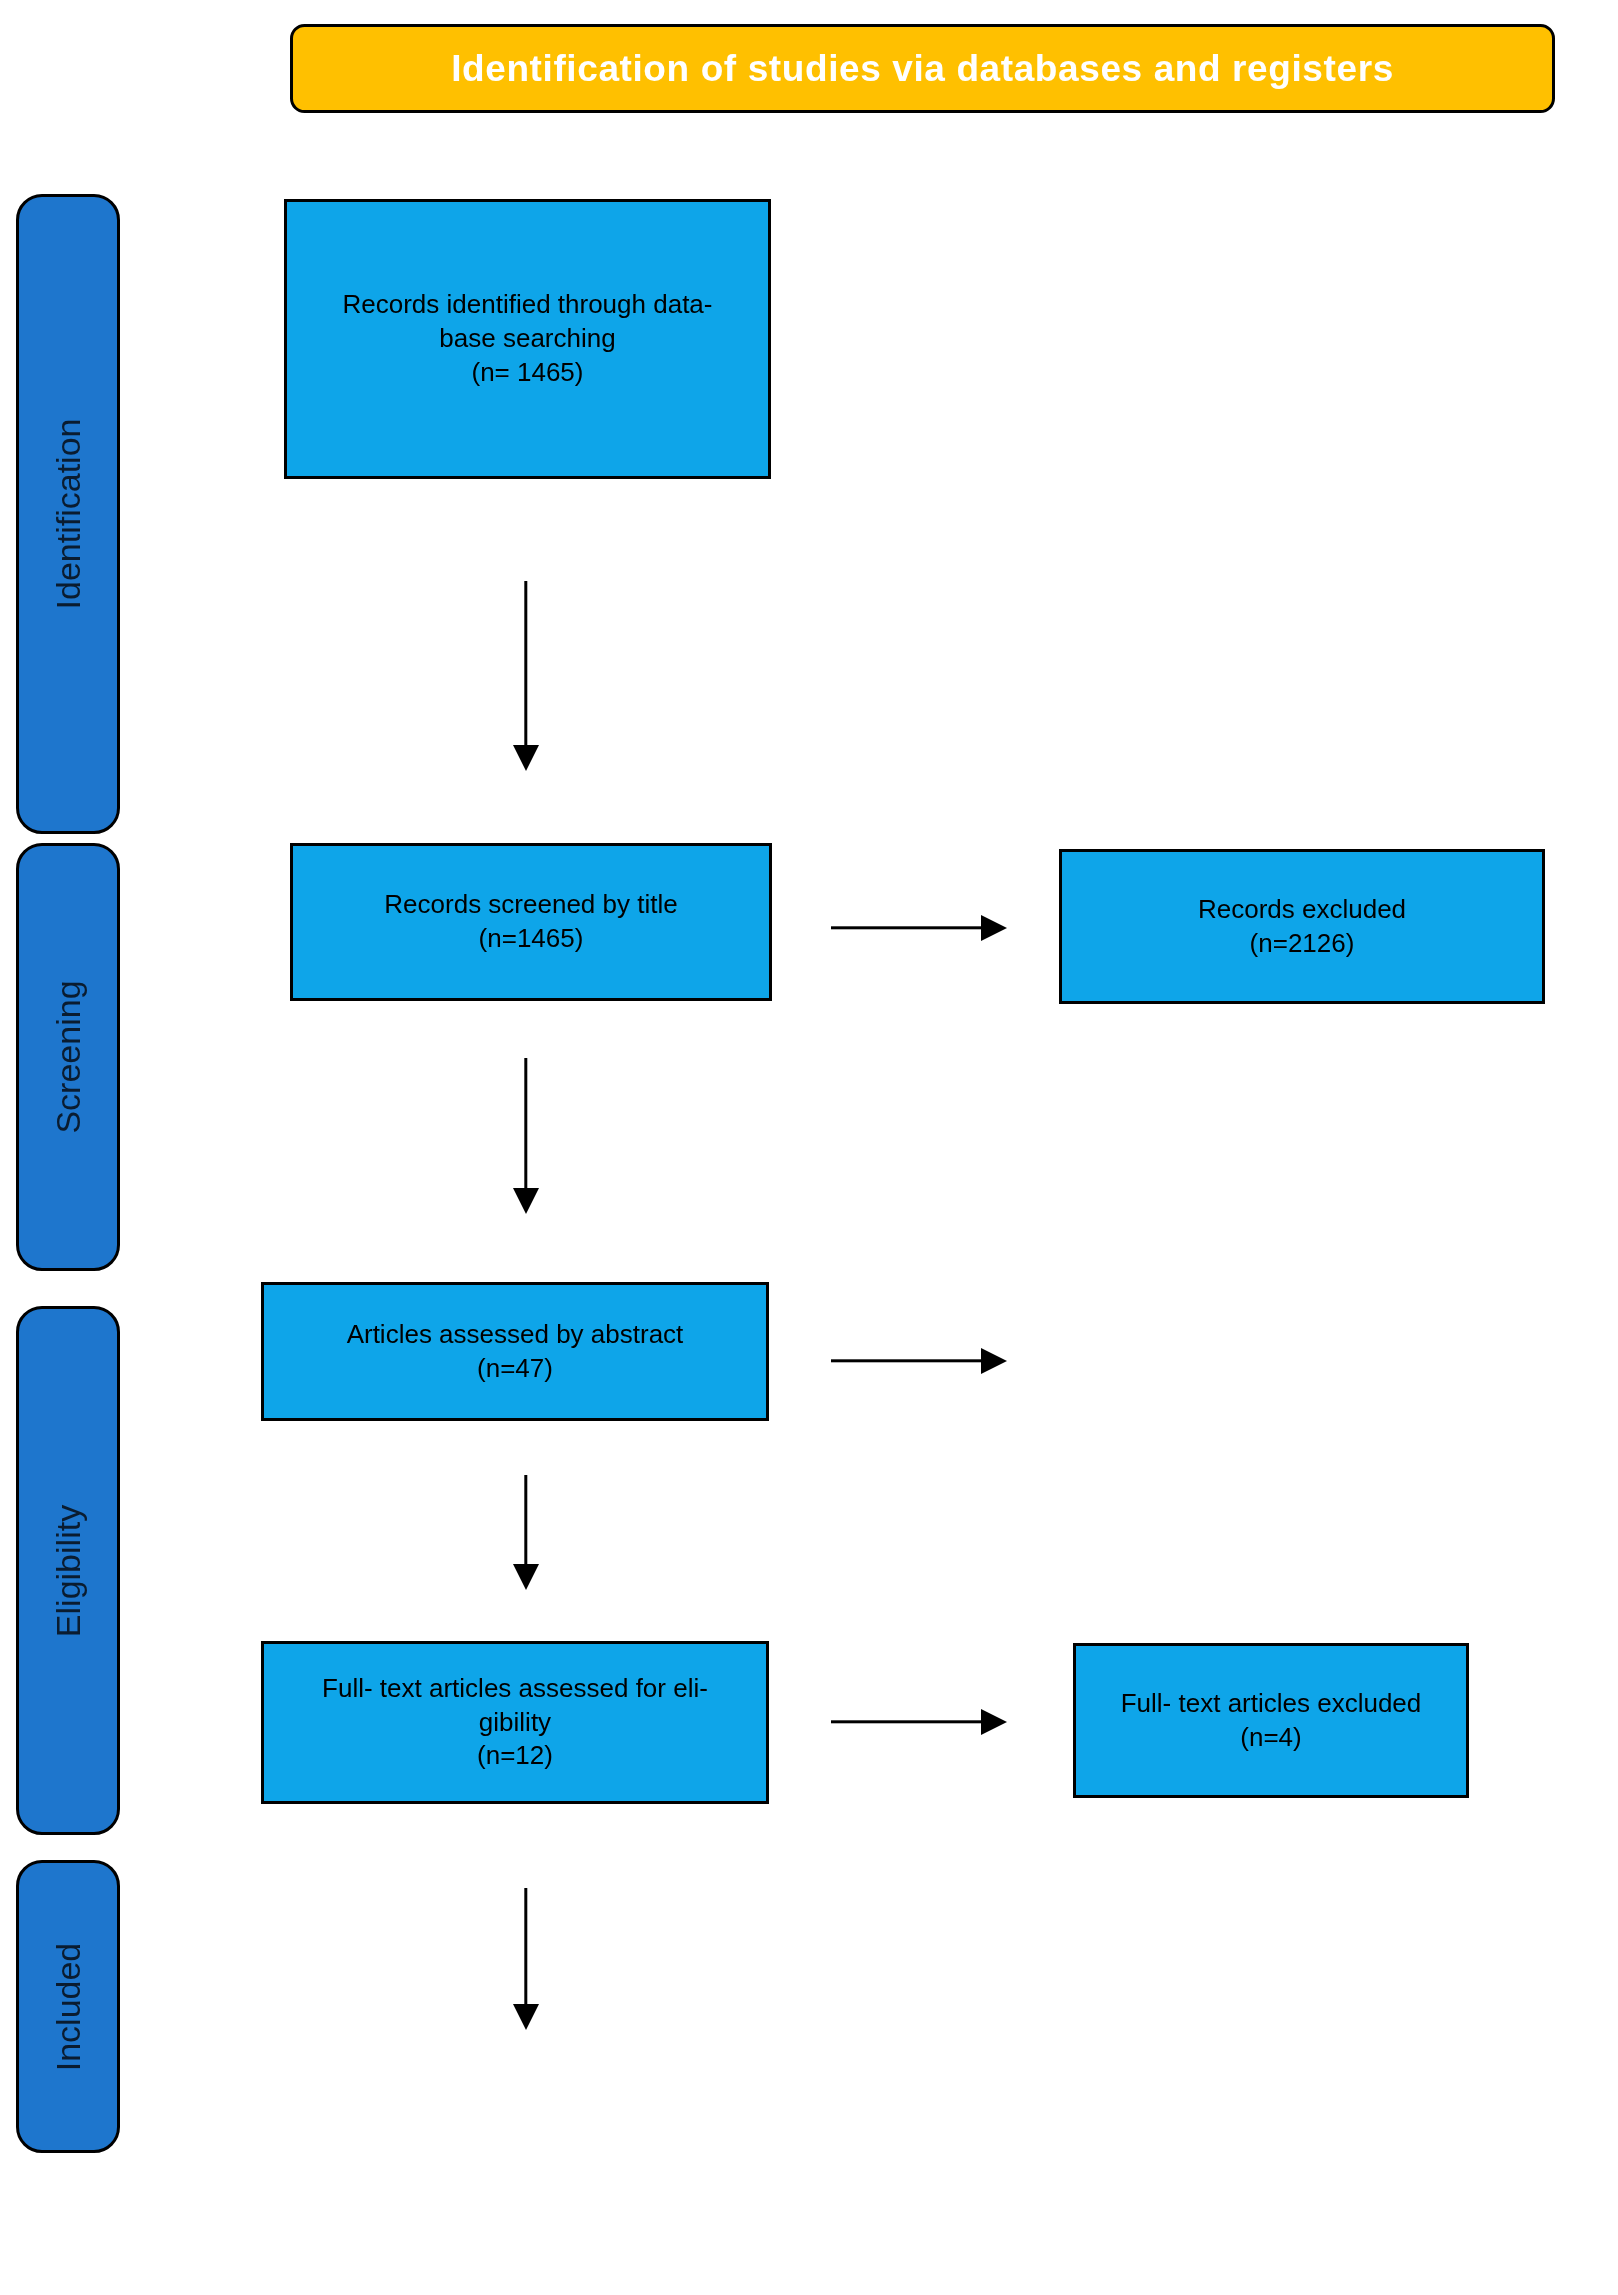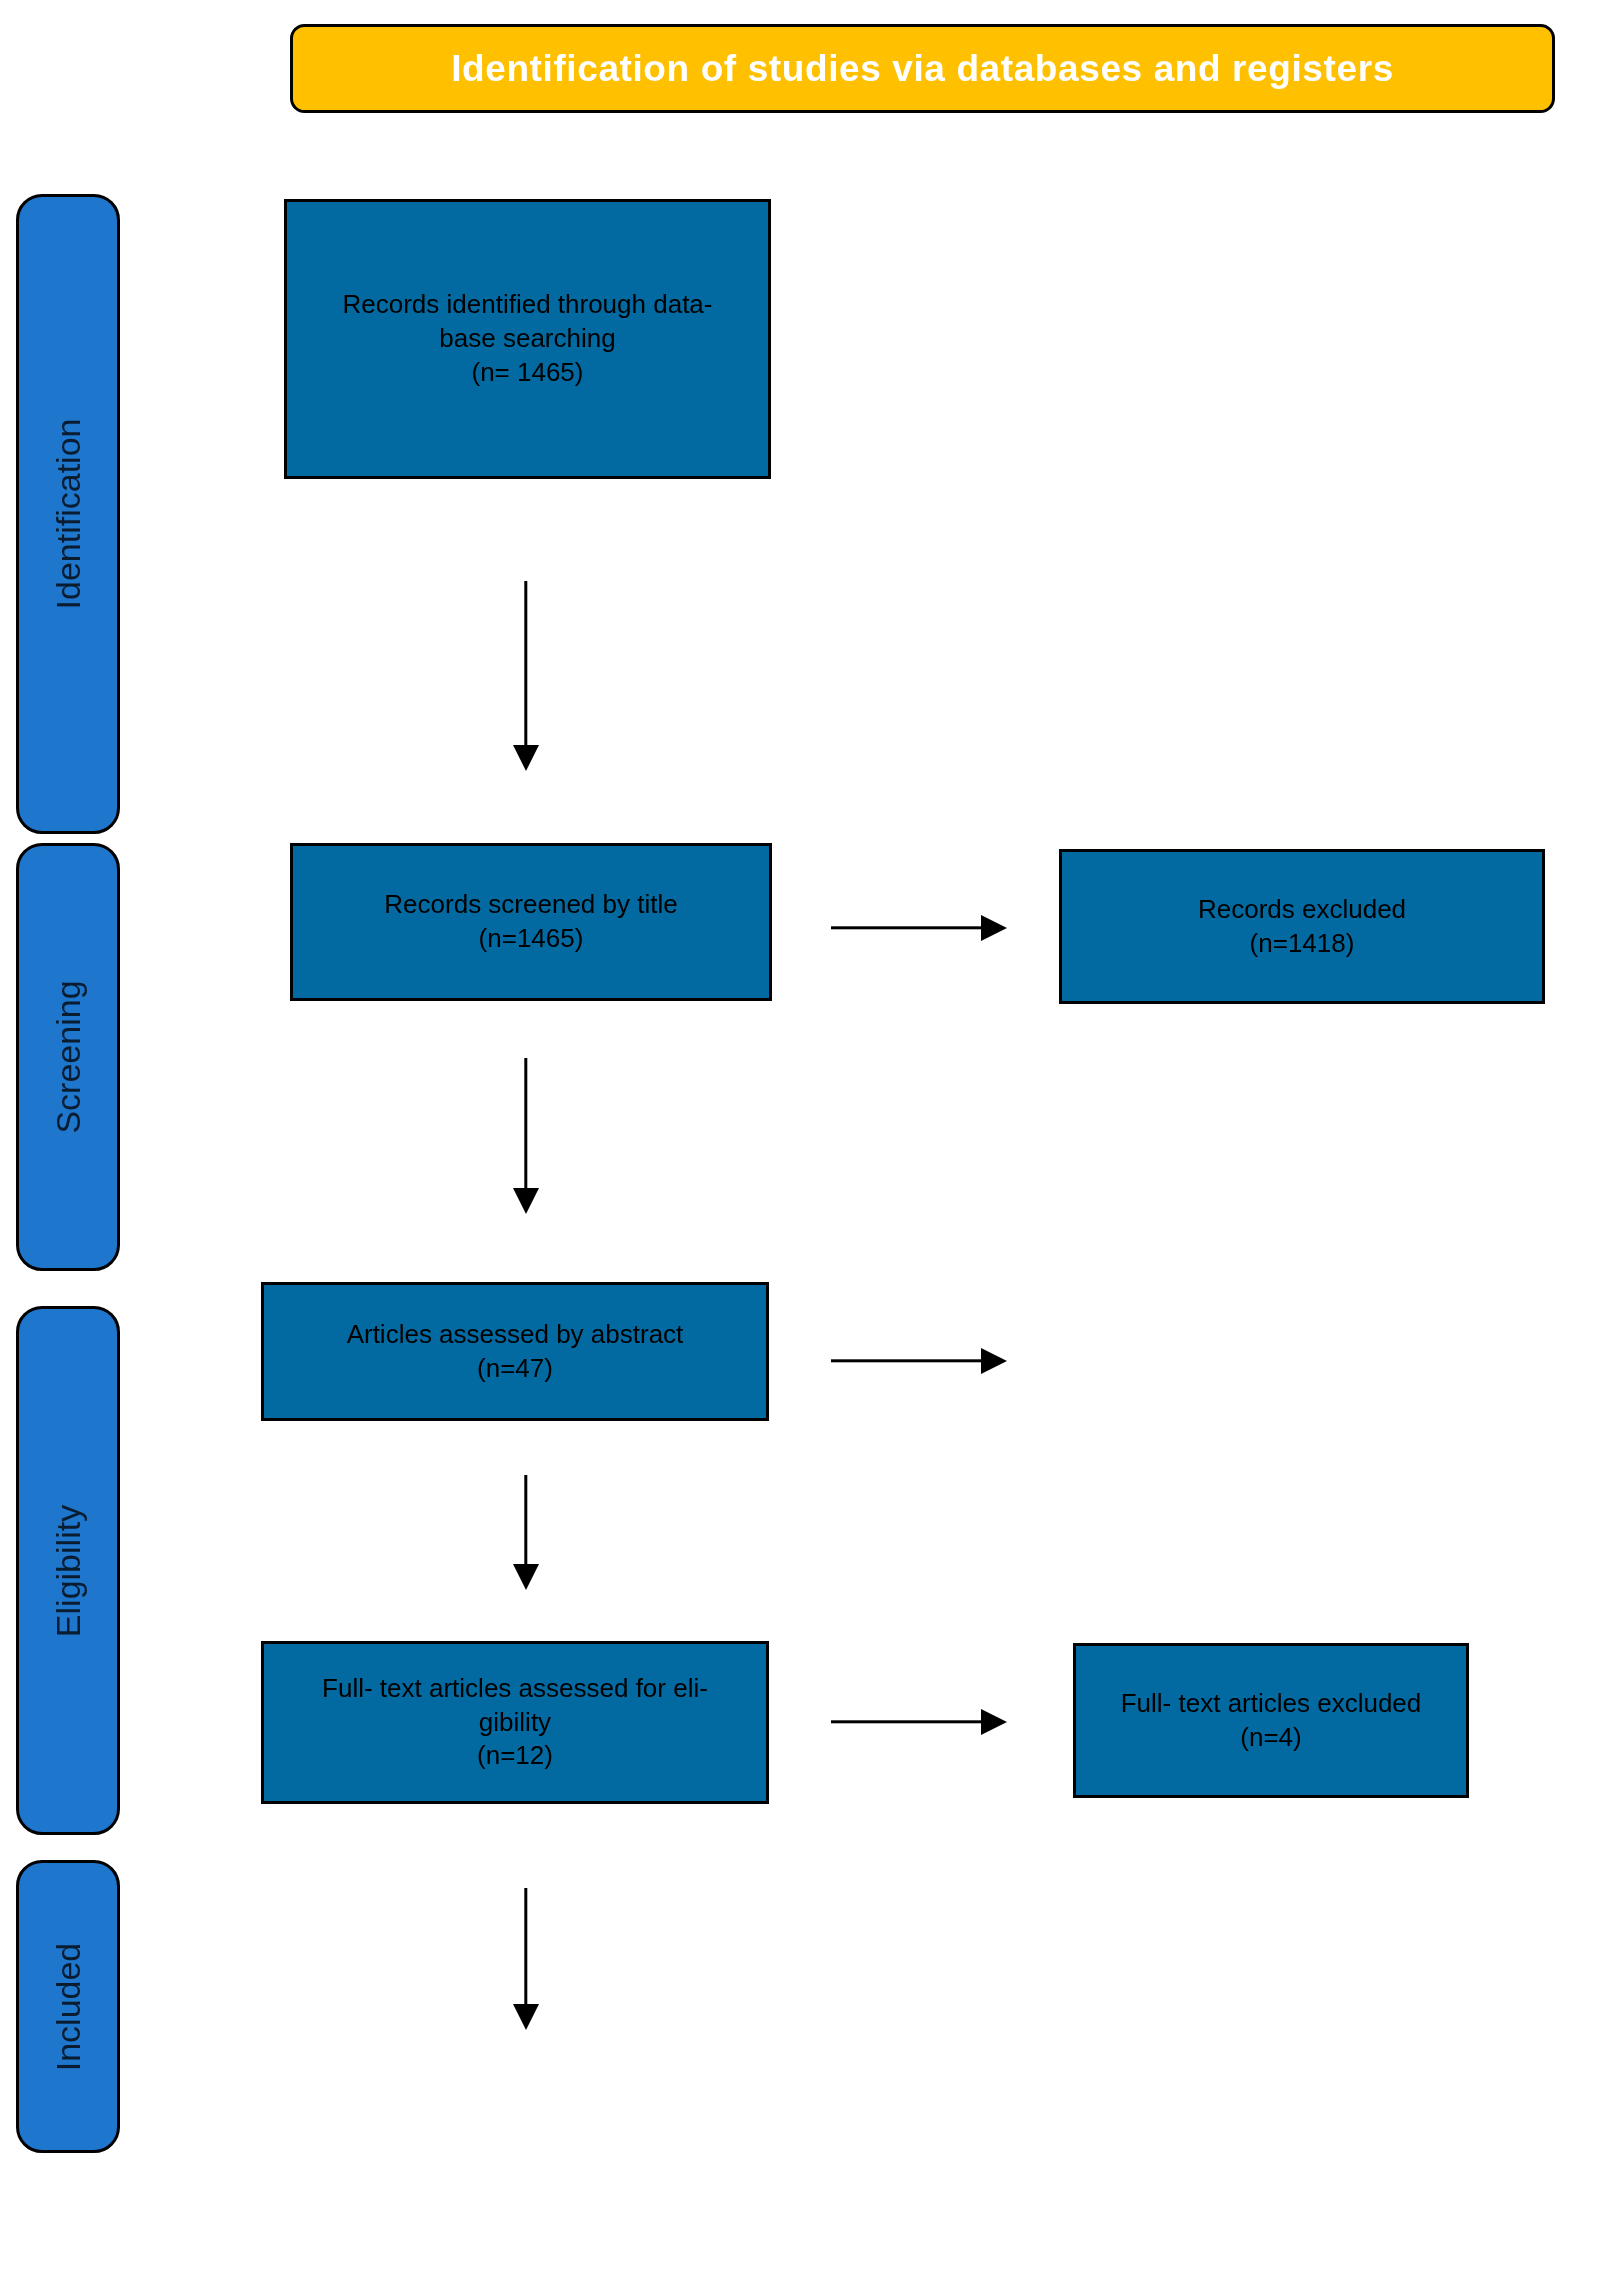--- a/index.html
+++ b/index.html
@@ -19,21 +19,21 @@
     background:#1E76CD;border:3.4px solid #000;border-radius:26px;
     box-sizing:border-box;
   }
   .stage .vlabel{
     position:absolute;top:50%;left:50%;
     transform:translate(-50%,-50%) rotate(-90deg);
     white-space:nowrap;font-size:34px;color:#0a1c30;
   }
 
   .fbox{
-    position:absolute;background:#0369a1;border:3.4px solid #000;
+    position:absolute;background:#0ea5e9;border:3.4px solid #000;
     display:flex;align-items:center;justify-content:center;
     text-align:center;white-space:pre-line;
     font-size:26px;line-height:1.3;color:#000;
     box-sizing:border-box;padding:16px;
   }
 
   .varrow{position:absolute;width:27px;}
   .varrow .shaft{position:absolute;left:50%;transform:translateX(-50%);top:0;bottom:23.5px;width:3.4px;background:#000;}
   .varrow .head{position:absolute;bottom:0;left:50%;transform:translateX(-50%);width:0;height:0;
     border-left:13.4px solid transparent;border-right:13.4px solid transparent;border-top:26px solid #000;}
@@ -74,21 +74,21 @@
 
   <div class="fbox" style="left:261px;top:1282px;width:508px;height:139px;">Articles assessed by abstract
 (n=47)</div>
 
   <div class="fbox" style="left:261px;top:1641px;width:508px;height:163px;">Full- text articles assessed for eli-
 gibility
 (n=12)</div>
 
 
   <div class="fbox" style="left:1059px;top:849px;width:486px;height:155px;">Records excluded
-(n=1418)</div>
+(n=2126)</div>
 
 
   <div class="fbox" style="left:1073px;top:1643px;width:396px;height:155px;">Full- text articles excluded
 (n=4)</div>
 
   <div class="varrow" style="left:512px;top:581px;height:190px;">
     <div class="shaft"></div>
     <div class="head"></div>
   </div>
   <div class="varrow" style="left:512px;top:1058px;height:156px;">

